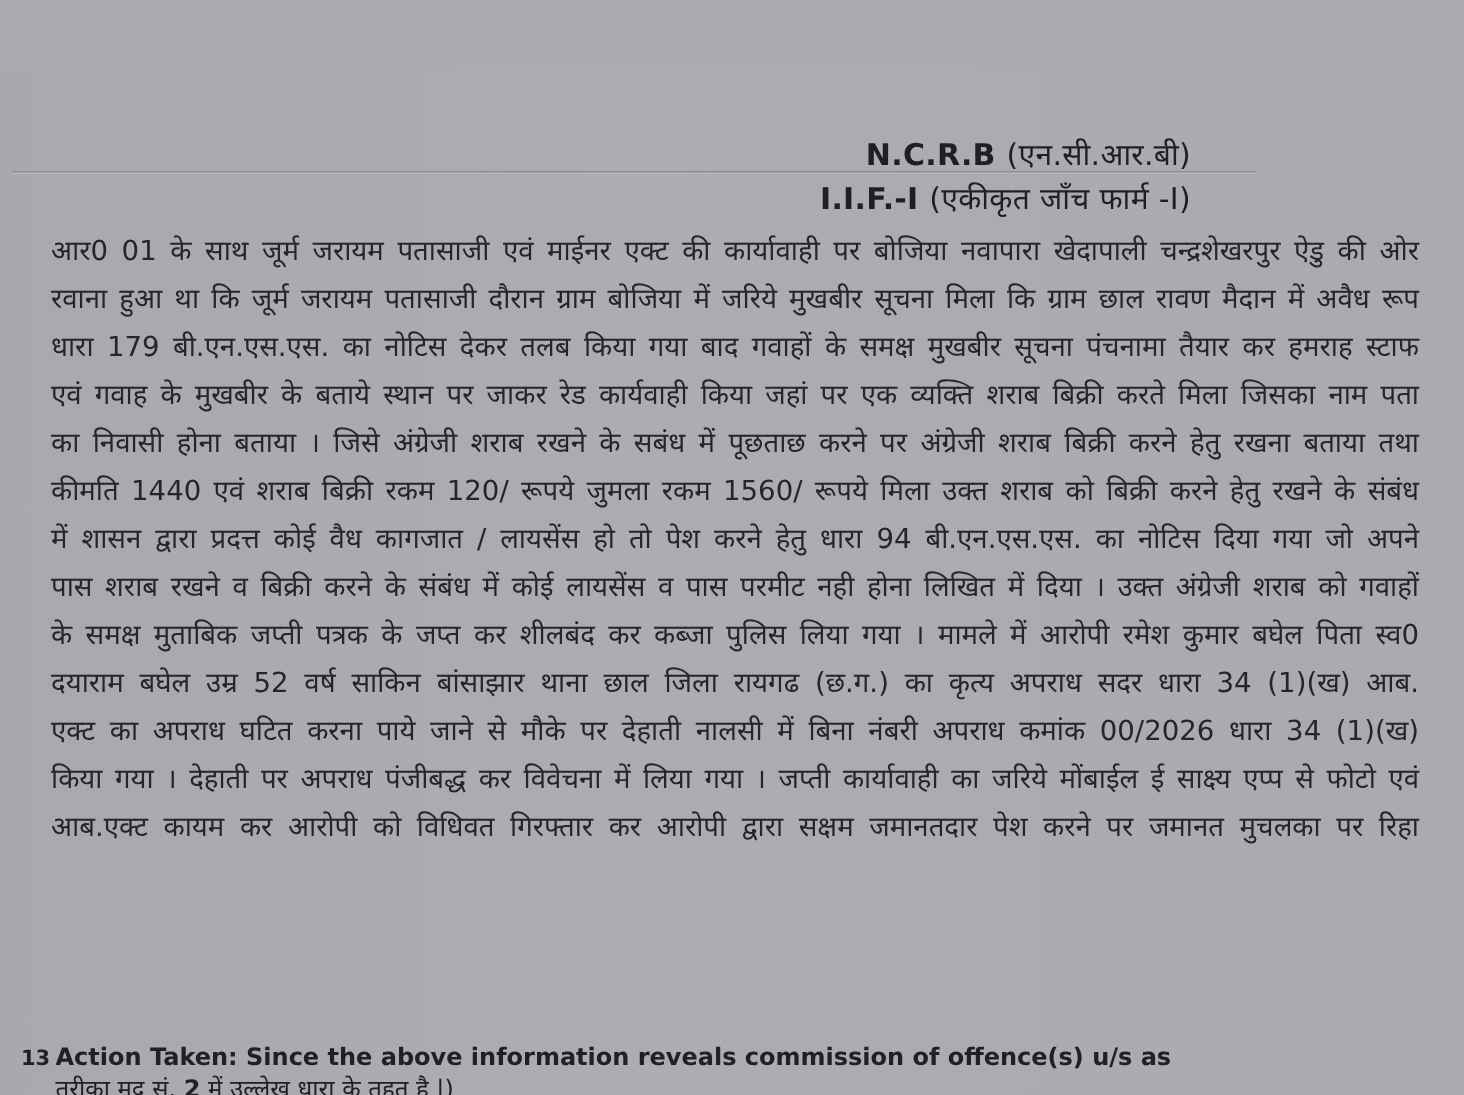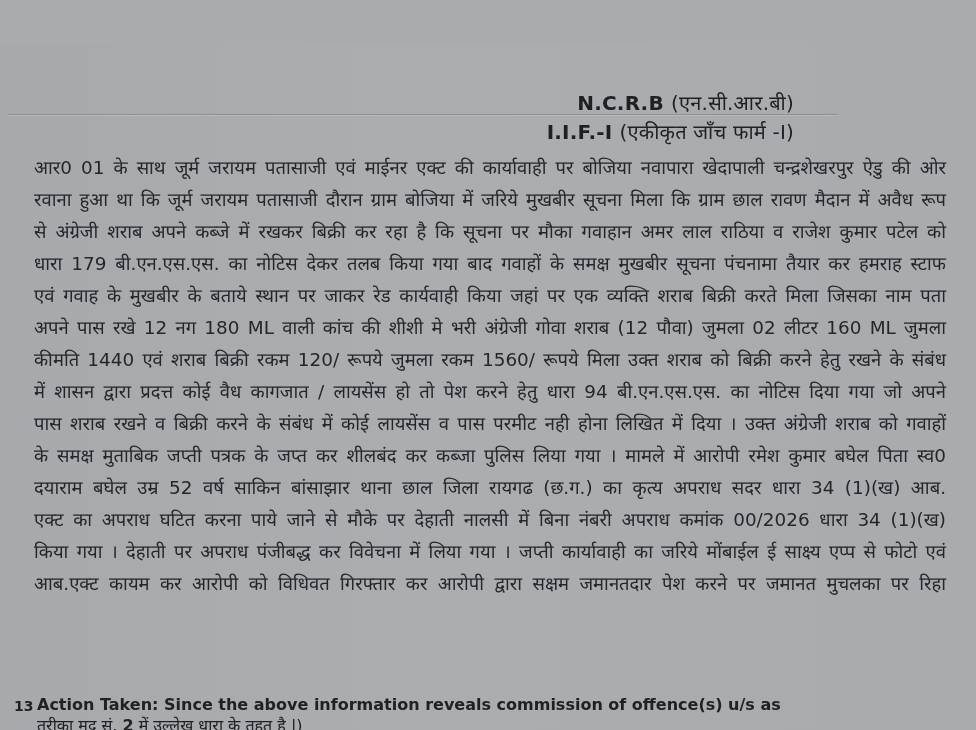--- a/index.html
+++ b/index.html
@@ -113,24 +113,23 @@
   <div class="rule"></div>
 
   <div class="hdr hdr-2">
     <span>I.I.F.-I</span>
     <span class="hi">(एकीकृत जाँच फार्म -I)</span>
   </div>
 
   <div class="body-text">
     <span class="line">आर0 01 के साथ जूर्म जरायम पतासाजी एवं माईनर एक्ट की कार्यावाही पर बोजिया नवापारा खेदापाली चन्द्रशेखरपुर ऐडु की ओर</span>
     <span class="line">रवाना हुआ था कि जूर्म जरायम पतासाजी दौरान ग्राम बोजिया में जरिये मुखबीर सूचना मिला कि ग्राम छाल रावण मैदान में अवैध रूप</span>
-    <span class="line">से अंग्रेजी शराब अपने कब्जे में रखकर बिक्री कर रहा है कि सूचना पर मौका गवाहान अमर लाल राठिया व राजेश कुमार पटेल को</span>
     <span class="line">धारा 179 बी.एन.एस.एस. का नोटिस देकर तलब किया गया बाद गवाहों के समक्ष मुखबीर सूचना पंचनामा तैयार कर हमराह स्टाफ</span>
     <span class="line">एवं गवाह के मुखबीर के बताये स्थान पर जाकर रेड कार्यवाही किया जहां पर एक व्यक्ति शराब बिक्री करते मिला जिसका नाम पता</span>
-    <span class="line">अपने पास रखे 12 नग 180 ML वाली कांच की शीशी मे भरी अंग्रेजी गोवा शराब (12 पौवा) जुमला 02 लीटर 160 ML जुमला</span>
+    <span class="line">का निवासी होना बताया । जिसे अंग्रेजी शराब रखने के सबंध में पूछताछ करने पर अंग्रेजी शराब बिक्री करने हेतु रखना  बताया तथा</span>
     <span class="line">कीमति 1440 एवं शराब बिक्री रकम 120/ रूपये जुमला रकम 1560/ रूपये मिला उक्त शराब को बिक्री करने हेतु रखने के संबंध</span>
     <span class="line">में शासन द्वारा प्रदत्त कोई वैध कागजात / लायसेंस हो तो पेश करने हेतु धारा 94 बी.एन.एस.एस. का नोटिस दिया गया जो अपने</span>
     <span class="line">पास शराब रखने व बिक्री करने के संबंध में कोई लायसेंस व पास परमीट नही होना लिखित में दिया । उक्त अंग्रेजी शराब को गवाहों</span>
     <span class="line">के समक्ष मुताबिक जप्ती पत्रक के जप्त कर शीलबंद कर कब्जा पुलिस लिया गया । मामले में आरोपी रमेश कुमार बघेल पिता स्व0</span>
     <span class="line">दयाराम बघेल उम्र 52 वर्ष साकिन बांसाझार थाना छाल जिला रायगढ (छ.ग.) का कृत्य अपराध सदर धारा 34 (1)(ख) आब.</span>
     <span class="line">एक्ट का अपराध घटित करना पाये जाने से मौके पर देहाती नालसी में बिना नंबरी अपराध कमांक 00/2026 धारा 34 (1)(ख)</span>
     <span class="line">किया गया । देहाती पर अपराध पंजीबद्ध कर विवेचना में लिया गया । जप्ती कार्यावाही का जरिये मोंबाईल ई साक्ष्य एप्प से फोटो एवं</span>
     <span class="line">आब.एक्ट कायम कर आरोपी को विधिवत गिरफ्तार कर आरोपी द्वारा सक्षम जमानतदार पेश करने पर जमानत मुचलका पर रिहा</span>
   </div>
 

